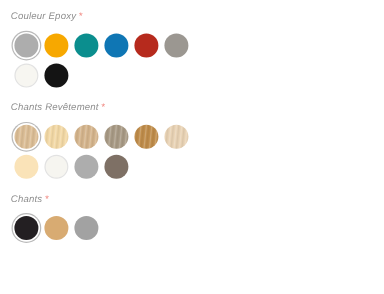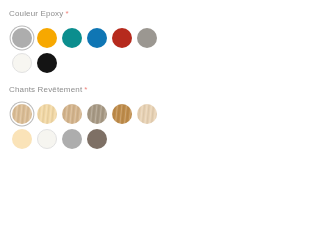--- a/index.html
+++ b/index.html
@@ -25,20 +25,21 @@
     margin-bottom: 10px;
   }
   .group-title {
     font-size: 8px;
     color: #8e8e8e;
     letter-spacing: 0.15px;
     line-height: 10px;
     margin: 0 0 6px 0;
     white-space: nowrap;
     font-weight: 400;
+    font-style: italic;
   }
   .req {
     color: #f0837c;
     font-size: 8px;
     margin-left: 2px;
   }
   .swatch-grid {
     display: flex;
     flex-wrap: wrap;
     width: 150px;
@@ -146,13 +147,27 @@
           <div class="swatch thin-border" style="background: rgb(246, 245, 240);"></div>
         </div>
         <div class="swatch-cell">
           <div class="swatch" style="background: rgb(173, 173, 173);"></div>
         </div>
         <div class="swatch-cell">
           <div class="swatch" style="background: rgb(126, 112, 101);"></div>
         </div>
       </div>
     </div>
+    <div class="group">
+      <div class="group-title"><span>Chants</span><span class="req">*</span></div>
+      <div class="swatch-grid">
+        <div class="swatch-cell selected">
+          <div class="swatch" style="background: rgb(35, 31, 34);"></div>
+        </div>
+        <div class="swatch-cell">
+          <div class="swatch" style="background: rgb(216, 171, 114);"></div>
+        </div>
+        <div class="swatch-cell">
+          <div class="swatch" style="background: rgb(162, 162, 162);"></div>
+        </div>
+      </div>
+    </div>
   </div>
 
 </body></html>

